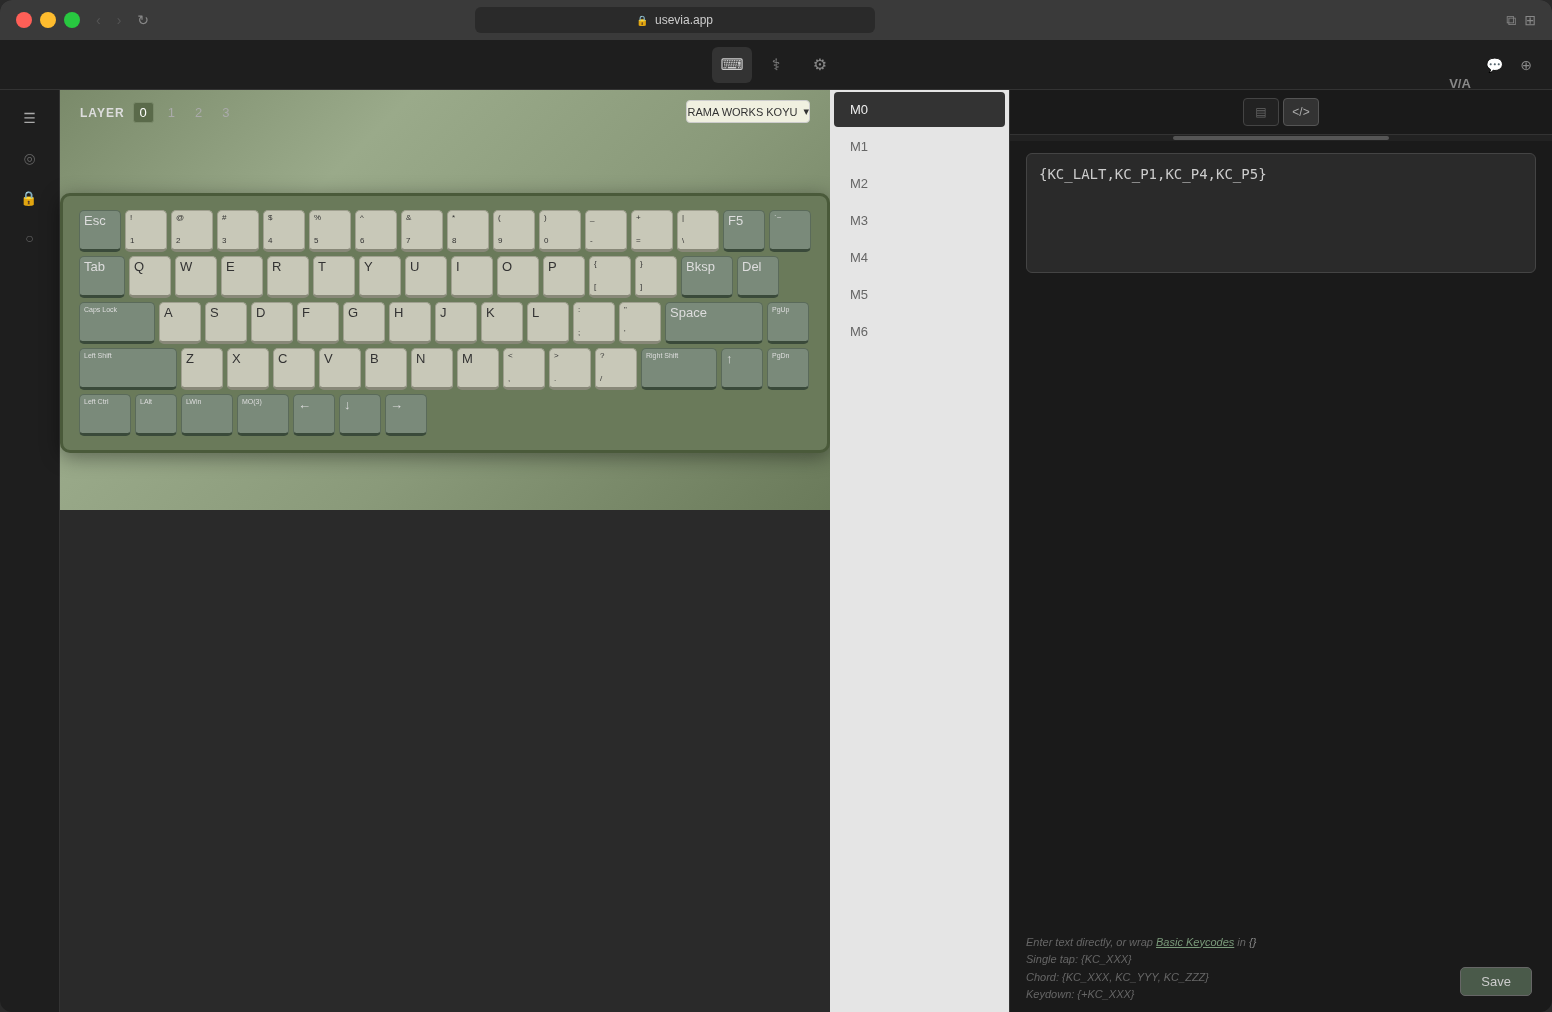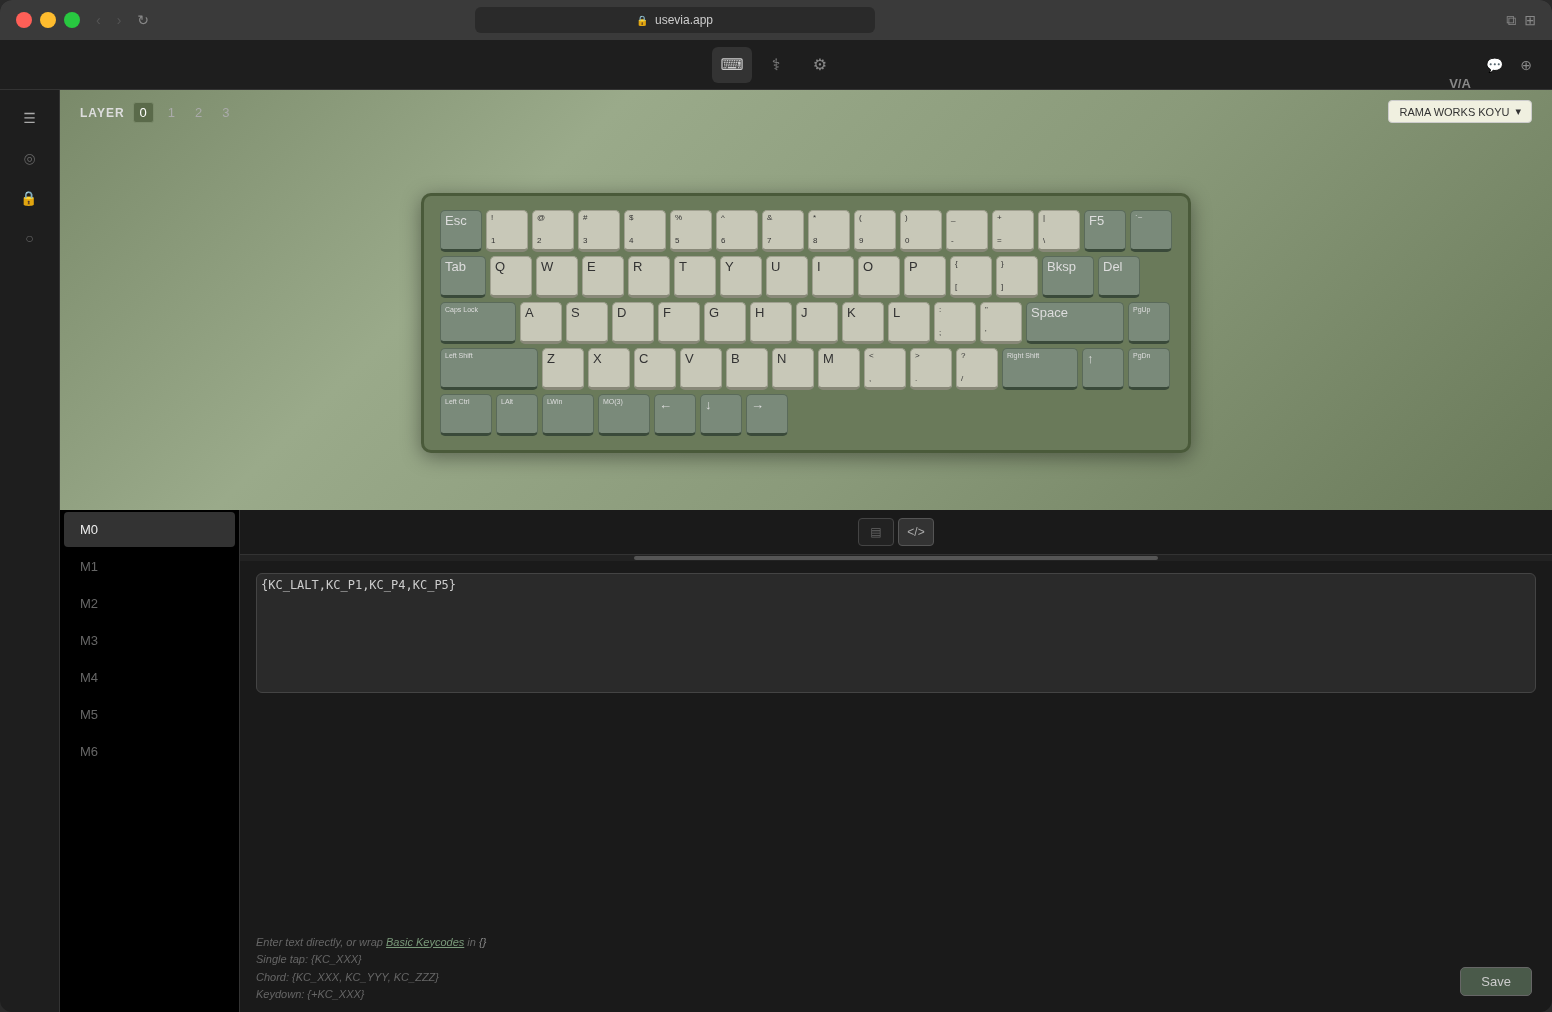--- a/index.html
+++ b/index.html
@@ -125,21 +125,20 @@
       border-radius: 4px;
       color: #666;
       font-size: 14px;
     }
     .sidebar-icon.active { color: #aaa; }
 
     
     .content-area {
       flex: 1;
       display: flex;
-      flex-direction: column;
     }
 
     
     .keyboard-area {
       flex: 0 0 auto;
       background: linear-gradient(135deg, #7a8a6a 0%, #9aaa8a 30%, #8a9a7a 60%, #6a7a5a 100%);
       height: 420px;
       display: flex;
       flex-direction: column;
       position: relative;
@@ -235,21 +234,21 @@
     
     .bottom-panel {
       flex: 1;
       background: #1a1a1a;
       display: flex;
       position: relative;
     }
 
     .macro-sidebar {
       width: 180px;
-      background: #000000;
+      background: #e5e5e5;
       border-right: 1px solid #333;
       display: flex;
       flex-direction: column;
     }
     .macro-list {
       flex: 1;
       overflow-y: auto;
     }
     .macro-item {
       padding: 10px 16px;
@@ -314,23 +313,23 @@
       flex: 1;
       padding: 12px 16px;
     }
     .macro-textarea {
       width: 100%;
       height: 120px;
       background: #2a2a2a;
       border: 1px solid #444;
       border-radius: 6px;
       color: #ccc;
-      font-size: 12px;
+      font-size: 14px;
       font-family: monospace;
-      padding: 4px;
+      padding: 12px;
       resize: none;
       outline: none;
     }
 
     .macro-hint {
       padding: 8px 16px;
       font-size: 11px;
       color: #666;
       font-style: italic;
       line-height: 1.6;
@@ -357,21 +356,21 @@
 
     .keyboard-brand {
       position: absolute;
       top: 10px;
       right: 20px;
     }
     .brand-btn {
       background: #f0f0e0;
       border: 1px solid #ccc;
       border-radius: 4px;
-      padding: 4px 10px;
+      padding: 4px 0;
       font-size: 11px;
       color: #333;
       cursor: pointer;
       display: flex;
       align-items: center;
       gap: 6px;
     }
   </style>
 </head>
 <body>

